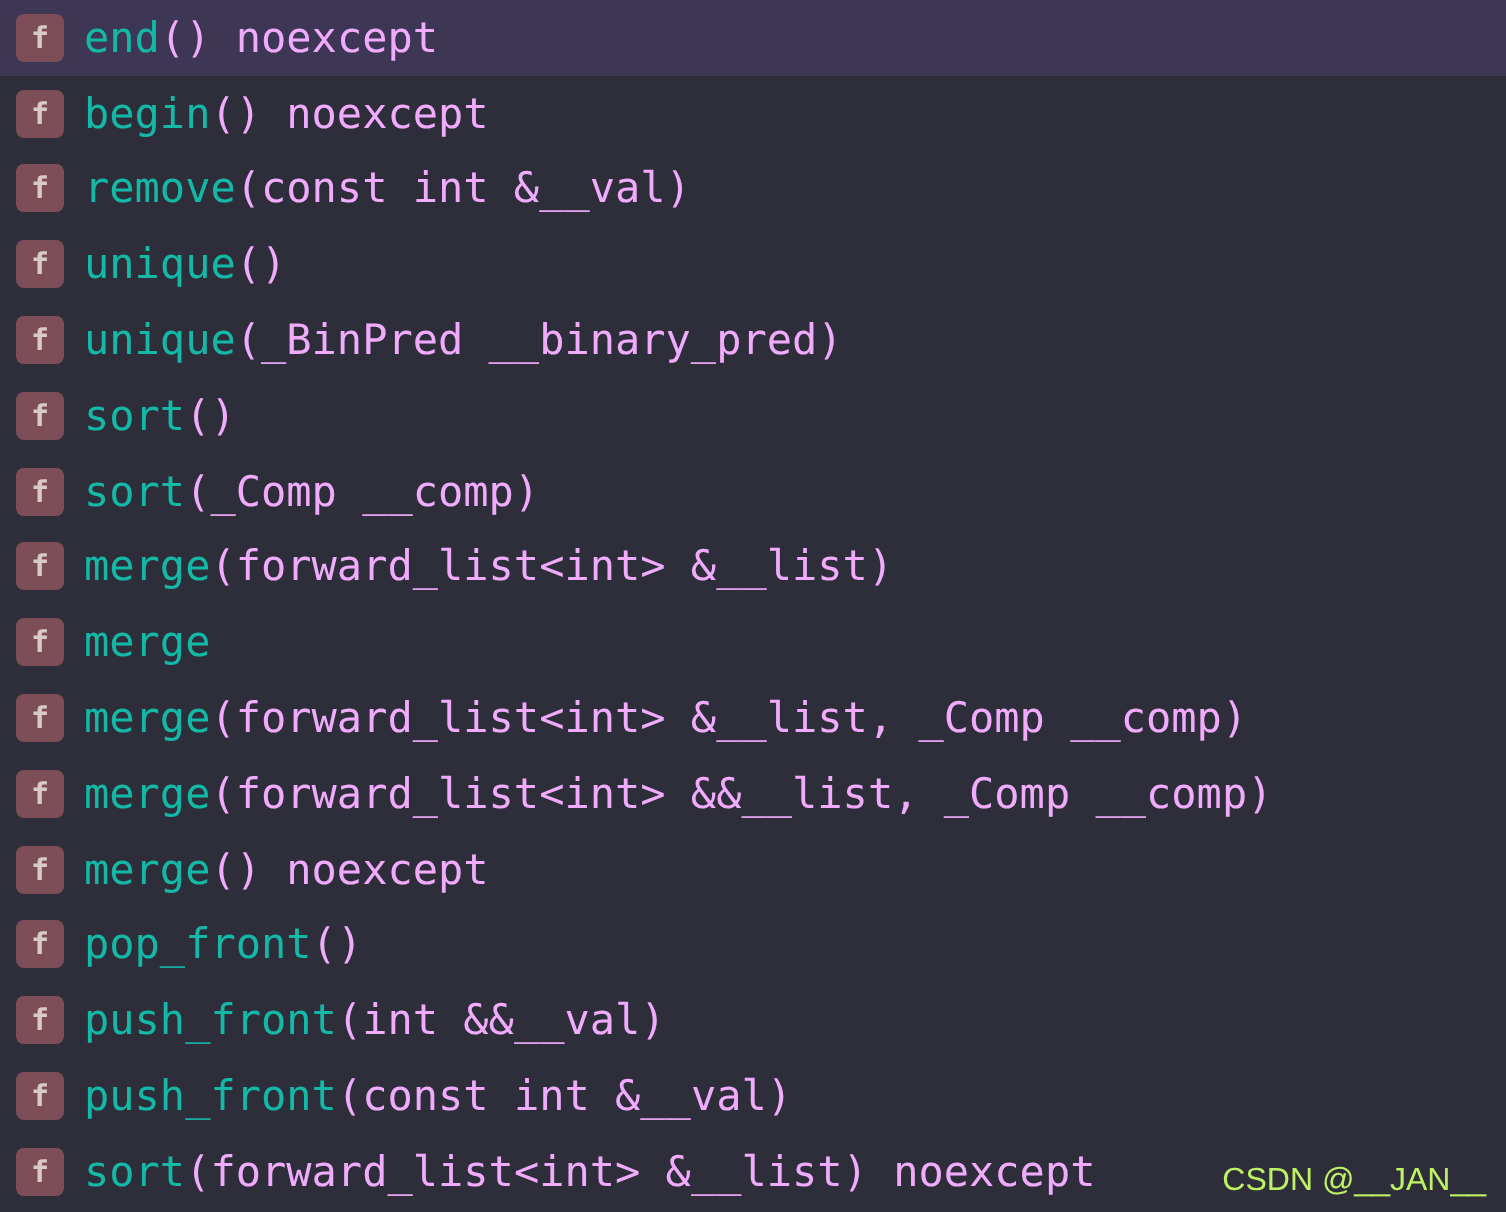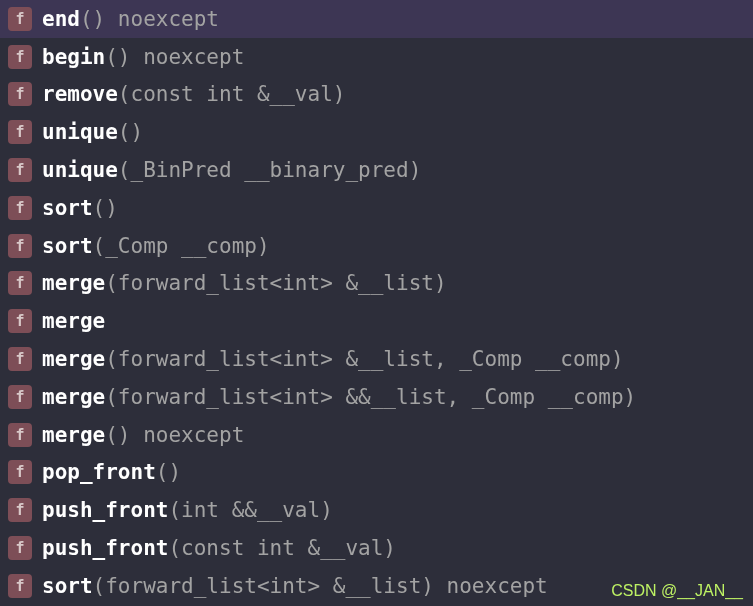--- a/index.html
+++ b/index.html
@@ -40,25 +40,25 @@
       margin-right: 10px;
       flex-shrink: 0;
     }
     .icon-letter {
       color: #d8c8c8;
       font-size: 15px;
       font-weight: bold;
       font-family: 'Consolas', monospace;
     }
     .method-name {
-      color: #ffffff;
-      font-weight: 700;
+      color: #14b8a6;
+      font-weight: 400;
     }
     .method-sig {
-      color: #a3a3a3;
+      color: #f0abfc;
     }
     .watermark {
       position: absolute;
       bottom: 6px;
       right: 10px;
       color: #bef264;
       font-size: 16px;
       font-family: sans-serif;
     }
   </style>

